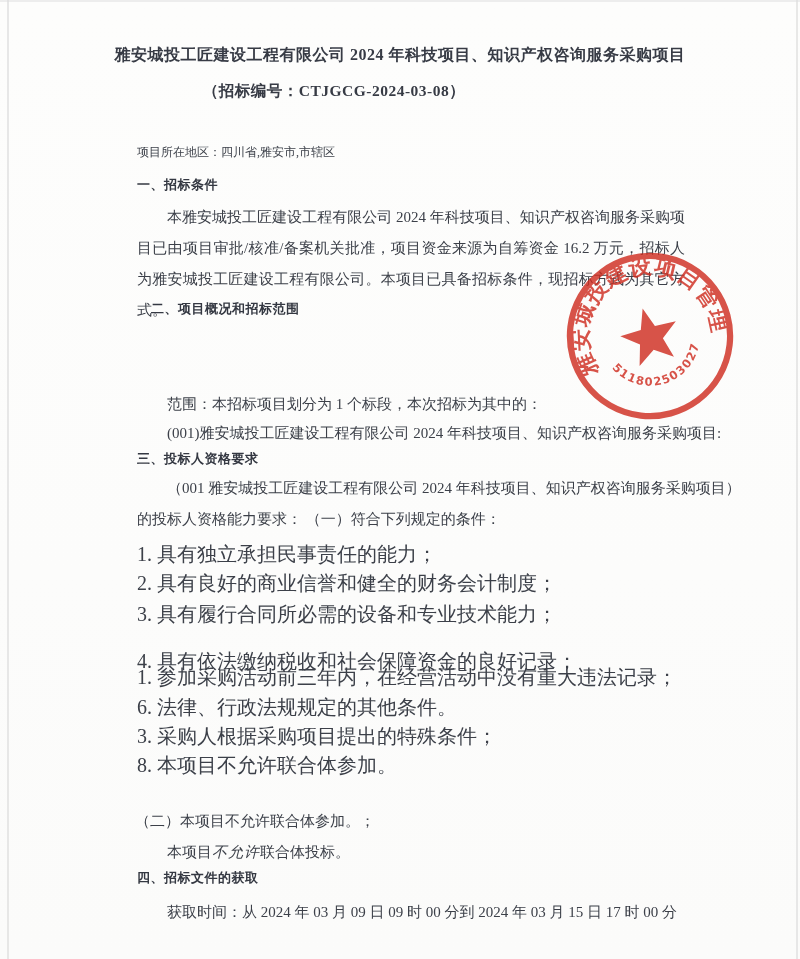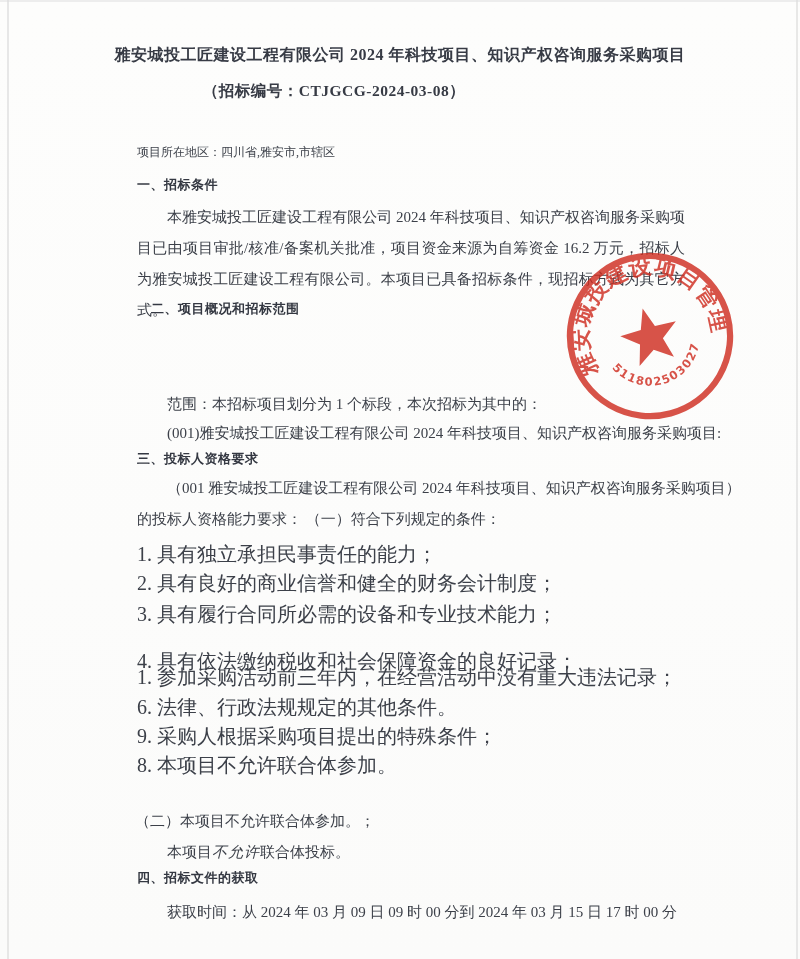--- a/index.html
+++ b/index.html
@@ -98,21 +98,21 @@
   <div class="heading h-3">三、投标人资格要求</div>
   <div class="para indent one-line p-intro1">（001 雅安城投工匠建设工程有限公司 2024 年科技项目、知识产权咨询服务采购项目）</div>
   <div class="para one-line p-intro2">的投标人资格能力要求： （一）符合下列规定的条件：</div>
 
   <div class="cond c0">1. 具有独立承担民事责任的能力；</div>
   <div class="cond c1">2. 具有良好的商业信誉和健全的财务会计制度；</div>
   <div class="cond c2">3. 具有履行合同所必需的设备和专业技术能力；</div>
   <div class="cond c3">4. 具有依法缴纳税收和社会保障资金的良好记录；</div>
   <div class="cond c4">1. 参加采购活动前三年内，在经营活动中没有重大违法记录；</div>
   <div class="cond c5">6. 法律、行政法规规定的其他条件。</div>
-  <div class="cond c6">9. 采购人根据采购项目提出的特殊条件；</div>
+  <div class="cond c6">3. 采购人根据采购项目提出的特殊条件；</div>
   <div class="cond c7">8. 本项目不允许联合体参加。</div>
 
   <div class="line joint1">（二）本项目不允许联合体参加。；</div>
   <div class="line joint2"><span>本项目</span><span class="em">不允许</span><span>联合体投标。</span></div>
 
   <div class="heading h-4">四、招标文件的获取</div>
   <div class="line time-line">获取时间：从 2024 年 03 月 09 日  09 时 00 分到 2024 年 03 月 15 日  17 时 00 分</div>
 
   <svg class="stamp" viewBox="0 0 200 200" aria-hidden="true">
     <g transform="rotate(-15 100 100)">

